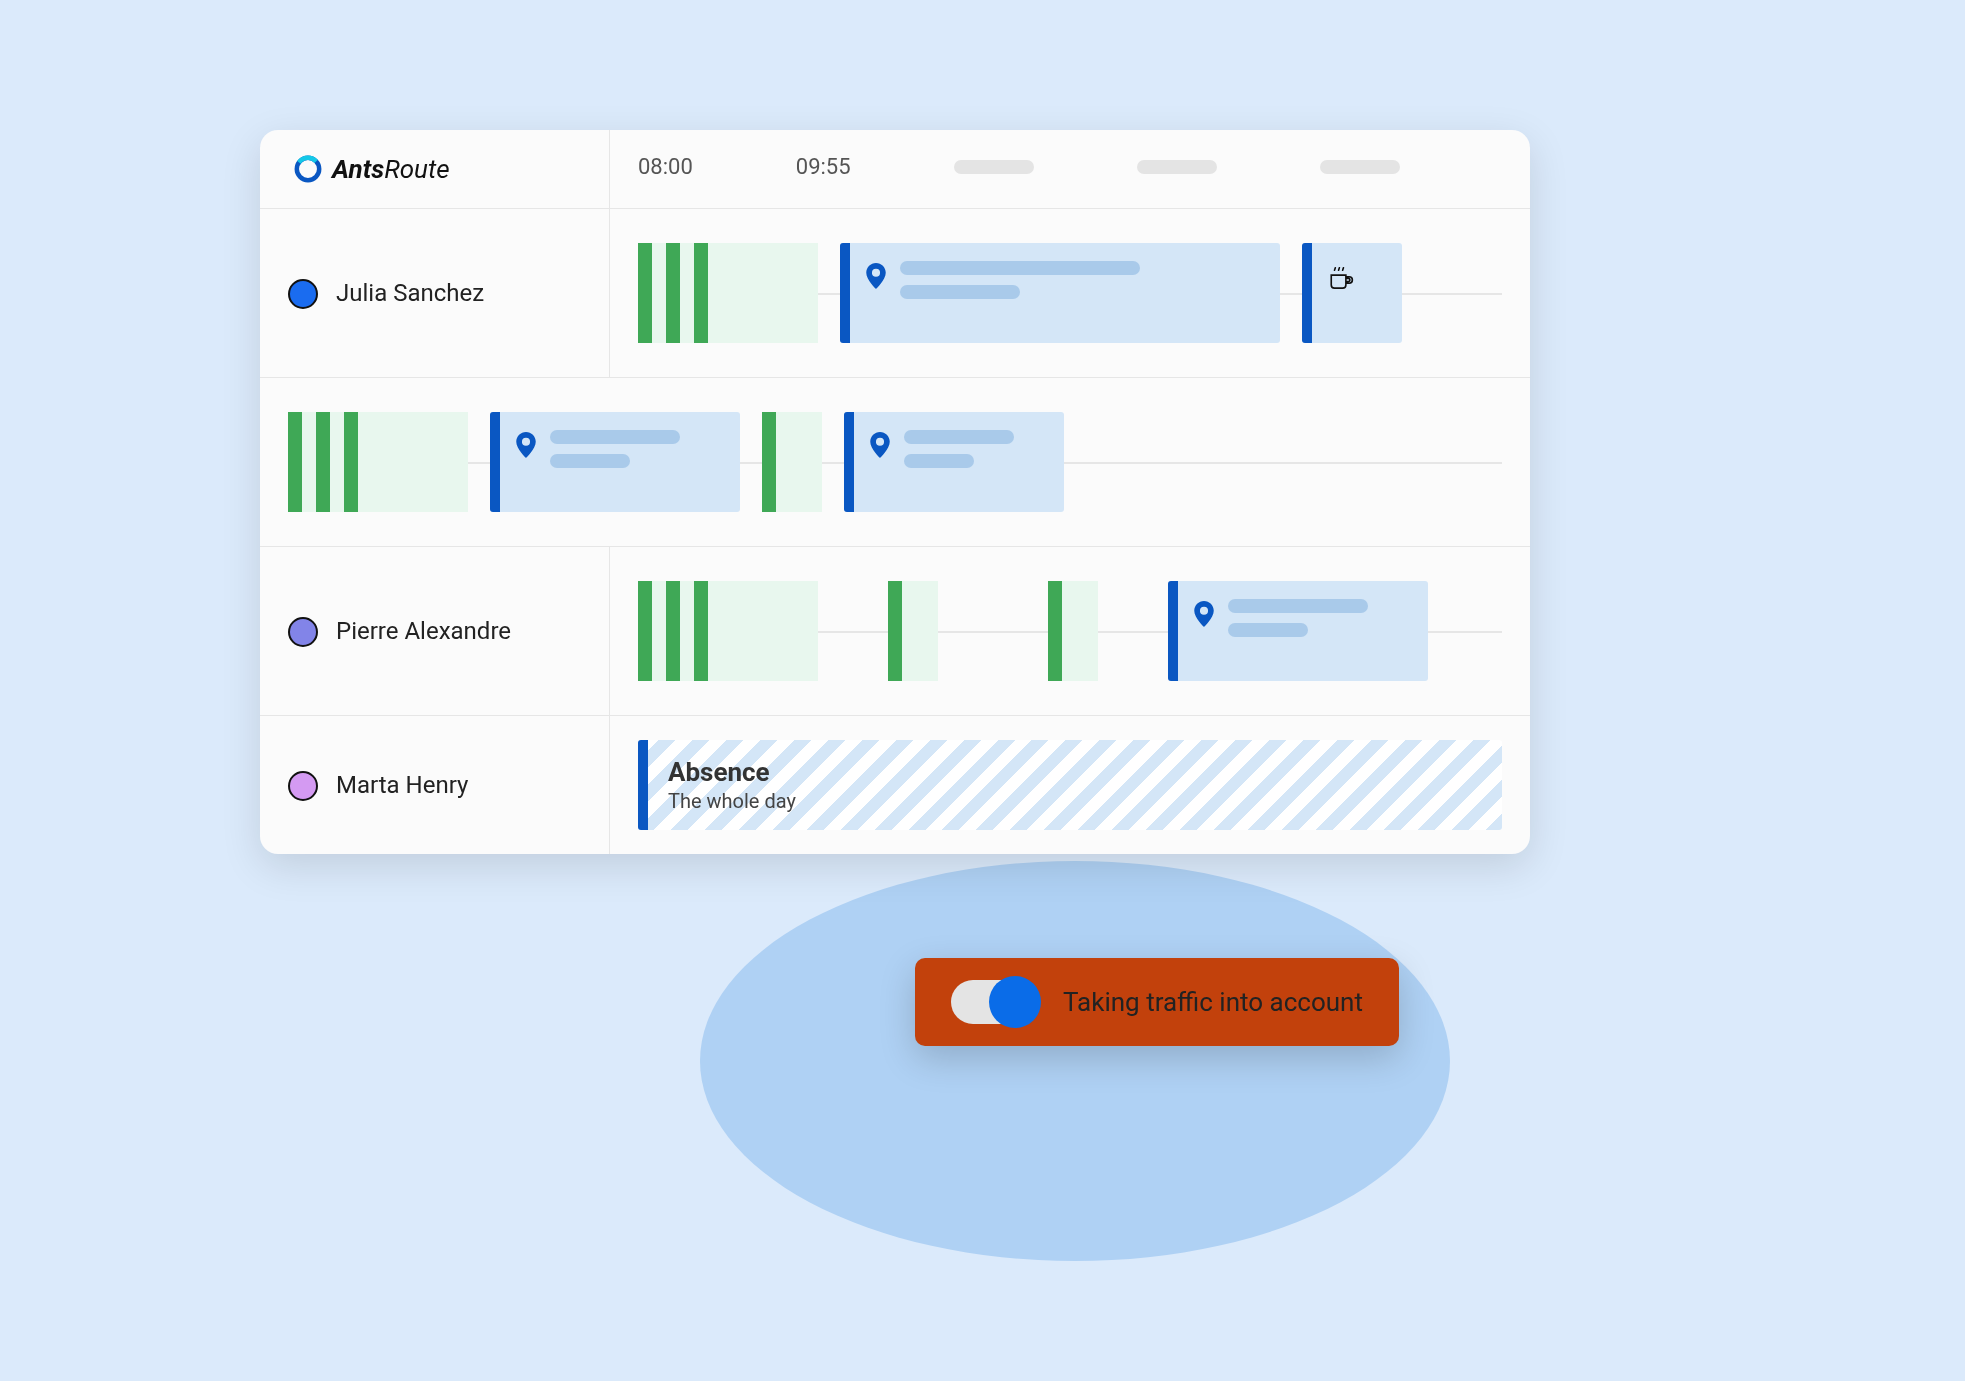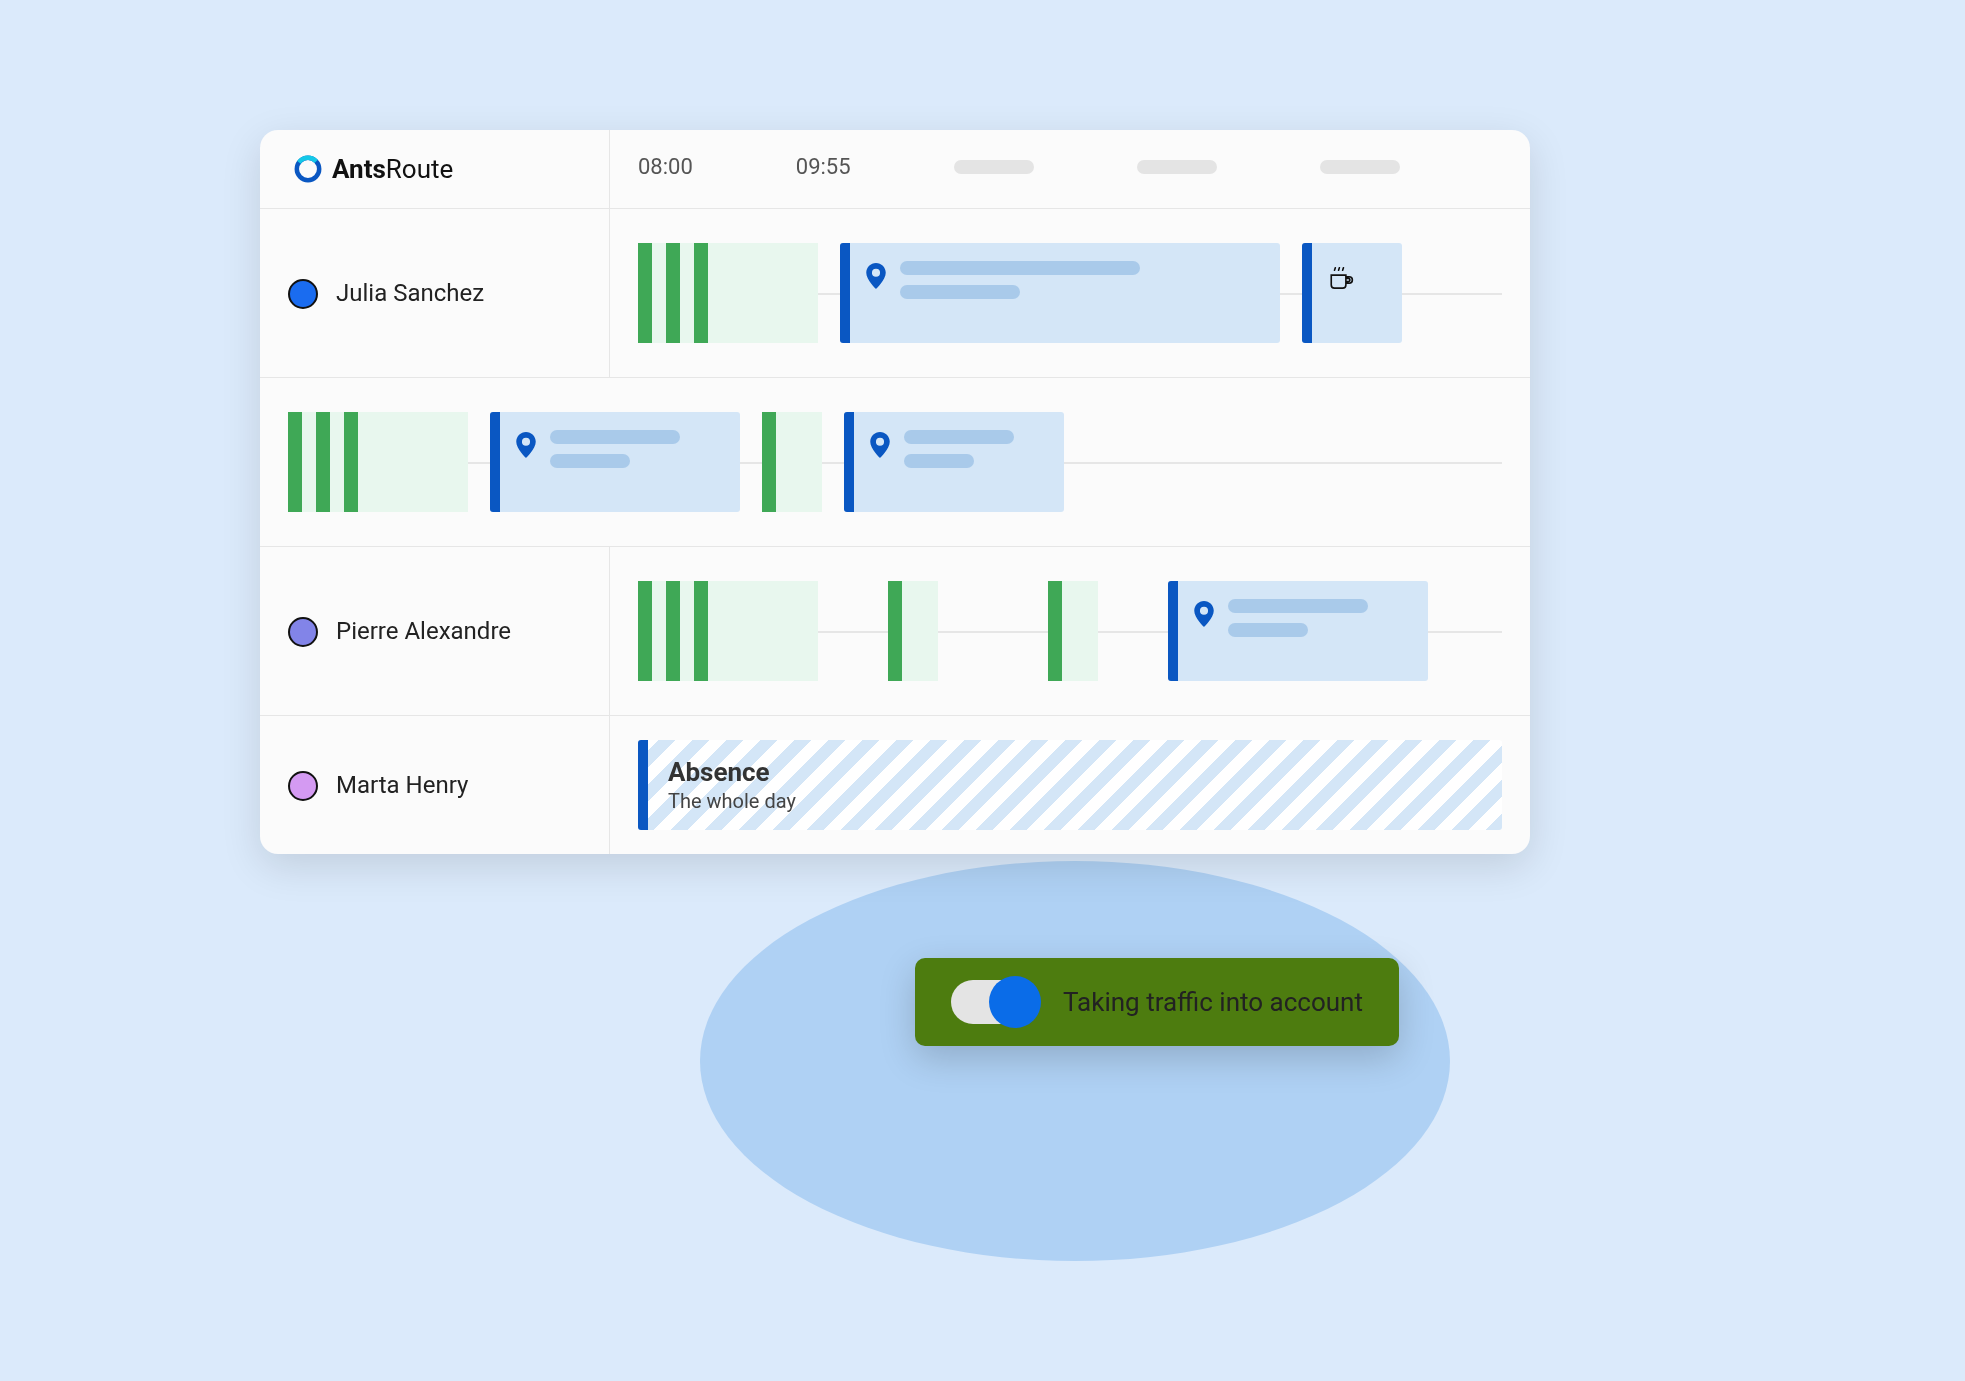--- a/index.html
+++ b/index.html
@@ -61,20 +61,21 @@
     padding-left: 6px;
   }
   .logo-icon {
     width: 28px;
     height: 28px;
   }
   .logo-text {
     font-size: 26px;
     font-weight: 400;
     color: #111;
+    font-style: italic;
   }
   .logo-text strong { font-weight: 700; }
   .time-header {
     display: flex;
     align-items: center;
     gap: 103px;
     font-size: 22px;
     color: #555;
   }
   .time-skeleton {
@@ -196,21 +197,21 @@
   .absence-sub {
     font-size: 20px;
     color: #444;
     margin-top: 2px;
   }
   .floating-toggle {
     position: absolute;
     z-index: 2;
     left: 915px;
     top: 958px;
-    background: #4d7c0f;
+    background: #c2410c;
     border-radius: 10px;
     box-shadow: 0 12px 36px rgba(0,0,0,0.18);
     padding: 22px 36px;
     display: flex;
     align-items: center;
     gap: 24px;
   }
   .toggle {
     width: 88px;
     height: 44px;

